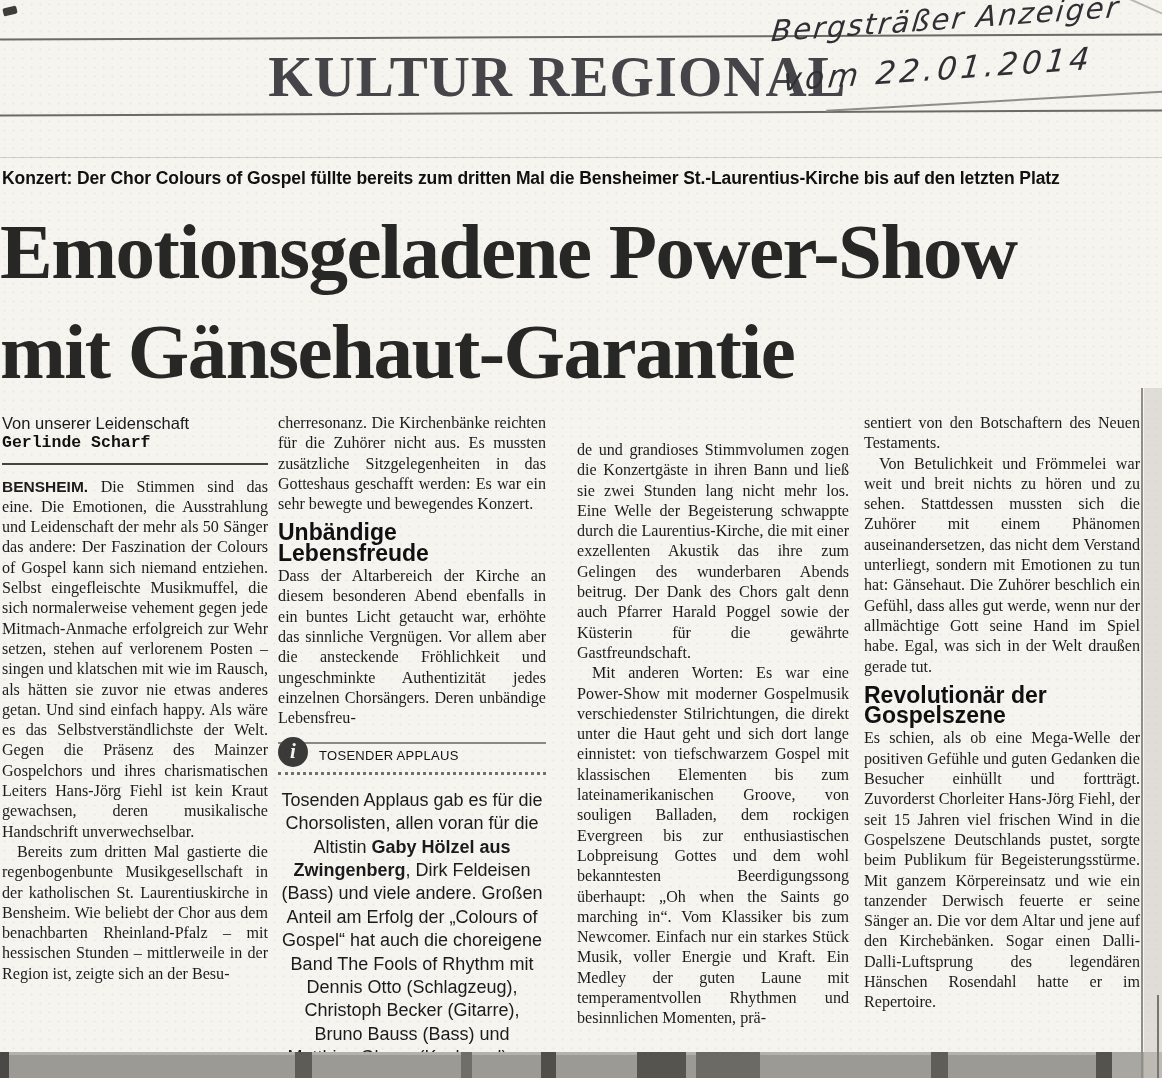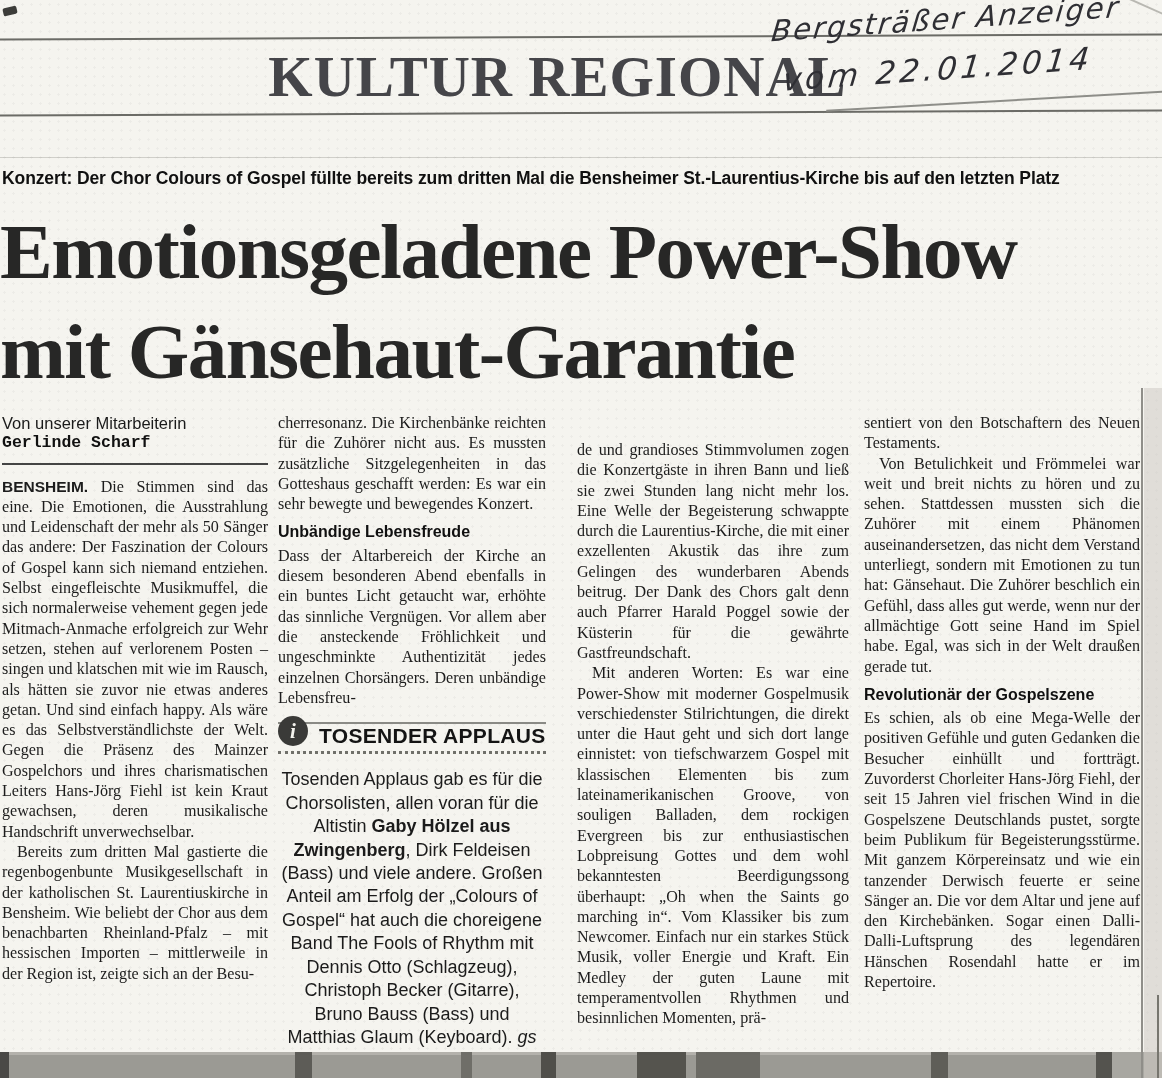--- a/index.html
+++ b/index.html
@@ -40,32 +40,32 @@
   #column-2{left:278px;width:268px;}
   #column-3{left:577px;width:272px;margin-top:27px;}
   #column-4{left:864px;width:276px;}
   .col p{margin:0;}
   .indent{text-indent:15px;}
   #byline-role{font-family:"Liberation Sans", sans-serif;font-size:16.5px;color:#1a1a1a;}
   #byline-name{font-family:Liberation Mono, monospace;font-weight:bold;font-size:16.5px;color:#111;}
   #byline-rule{border:none;border-top:2px solid #444;margin:9px 0 12px 0;}
   .lead-loc{font-weight:bold;font-family:"Liberation Sans", sans-serif;font-size:15.5px;}
   .subhead{
-    font-family:"Liberation Sans", sans-serif;font-weight:bold;font-size:16px;
+    font-family:"Liberation Sans", sans-serif;font-weight:bold;font-size:23px;
     margin:8px 0 3px 0 !important;text-align:left;color:#101010;
   }
   
   #infobox{margin-top:14px;border-top:2px solid #8a8a85;font-family:"Liberation Sans", sans-serif;}
   #infobox-header{display:flex;align-items:center;gap:11px;padding:2px 0 5px 0;border-bottom:3px dotted #70706a;}
   #info-icon{
     flex:0 0 auto;width:30px;height:30px;border-radius:50%;background:#3a3a38;color:#f4f3ee;
     font-family:"Liberation Serif", serif;font-style:italic;font-weight:bold;font-size:21px;
     display:flex;align-items:center;justify-content:center;margin-top:-10px;
   }
-  #infobox-title{font-weight:bold;font-size:21px;letter-spacing:0.3px;color:#141414;}
+  #infobox-title{font-weight:normal;font-size:13px;letter-spacing:0.3px;color:#141414;}
   #infobox-body{margin-top:14px;font-size:18px;line-height:23.4px;text-align:center;color:#1b1b1b;}
   #infobox-sig{font-style:italic;}
   
   #photo-strip{position:absolute;left:0;top:1052px;width:1162px;height:26px;background:#9b9a94;}
   #photo-strip .mark{position:absolute;top:0;height:26px;}
   #photo-strip .m1{left:0;width:9px;background:#4a4946;}
   #photo-strip .m2{left:295px;width:17px;background:#5d5c57;}
   #photo-strip .m3{left:461px;width:11px;background:#6f6e68;}
   #photo-strip .m4{left:541px;width:15px;background:#504f4a;}
   #photo-strip .m5{left:637px;width:49px;background:#55544e;}
@@ -100,25 +100,25 @@
   <div id="section-divider"></div>
 
   <div id="kicker"><span>Konzert:</span><span> Der Chor Colours of Gospel füllte bereits zum dritten Mal die Bensheimer St.-Laurentius-Kirche bis auf den letzten Platz</span></div>
 
   <div id="headline">
     <div>Emotionsgeladene Power-Show</div>
     <div>mit Gänsehaut-Garantie</div>
   </div>
 
   <div id="column-1" class="col">
-    <div id="byline-role">Von unserer Mitarbeiterin</div>
+    <div id="byline-role">Von unserer Leidenschaft</div>
     <div id="byline-name">Gerlinde Scharf</div>
     <hr id="byline-rule">
     <p><span class="lead-loc">BENSHEIM.</span><span> Die Stimmen sind das eine. Die Emotionen, die Ausstrahlung und Leidenschaft der mehr als 50 Sänger das andere: Der Faszination der Colours of Gospel kann sich niemand entziehen. Selbst eingefleischte Musikmuffel, die sich normalerweise vehement gegen jede Mitmach-Anmache erfolgreich zur Wehr setzen, stehen auf verlorenem Posten – singen und klatschen mit wie im Rausch, als hätten sie zuvor nie etwas anderes getan. Und sind einfach happy. Als wäre es das Selbstverständlichste der Welt. Gegen die Präsenz des Mainzer Gospelchors und ihres charismatischen Leiters Hans-Jörg Fiehl ist kein Kraut gewachsen, deren musikalische Handschrift unverwechselbar.</span></p>
-    <p class="indent">Bereits zum dritten Mal gastierte die regenbogenbunte Musikgesellschaft in der katholischen St. Laurentiuskirche in Bensheim. Wie beliebt der Chor aus dem benachbarten Rheinland-Pfalz – mit hessischen Importen – mittlerweile in der Region ist, zeigte sich an der Besu-</p>
+    <p class="indent">Bereits zum dritten Mal gastierte die regenbogenbunte Musikgesellschaft in der katholischen St. Laurentiuskirche in Bensheim. Wie beliebt der Chor aus dem benachbarten Rheinland-Pfalz – mit hessischen Stunden – mittlerweile in der Region ist, zeigte sich an der Besu-</p>
   </div>
 
   <div id="column-2" class="col">
     <p>cherresonanz. Die Kirchenbänke reichten für die Zuhörer nicht aus. Es mussten zusätzliche Sitzgelegenheiten in das Gotteshaus geschafft werden: Es war ein sehr bewegte und bewegendes Konzert.</p>
     <p class="subhead">Unbändige Lebensfreude</p>
     <p>Dass der Altarbereich der Kirche an diesem besonderen Abend ebenfalls in ein buntes Licht getaucht war, erhöhte das sinnliche Vergnügen. Vor allem aber die ansteckende Fröhlichkeit und ungeschminkte Authentizität jedes einzelnen Chorsängers. Deren unbändige Lebensfreu-</p>
 
     <div id="infobox">
       <div id="infobox-header">
         <div id="info-icon">i</div>

